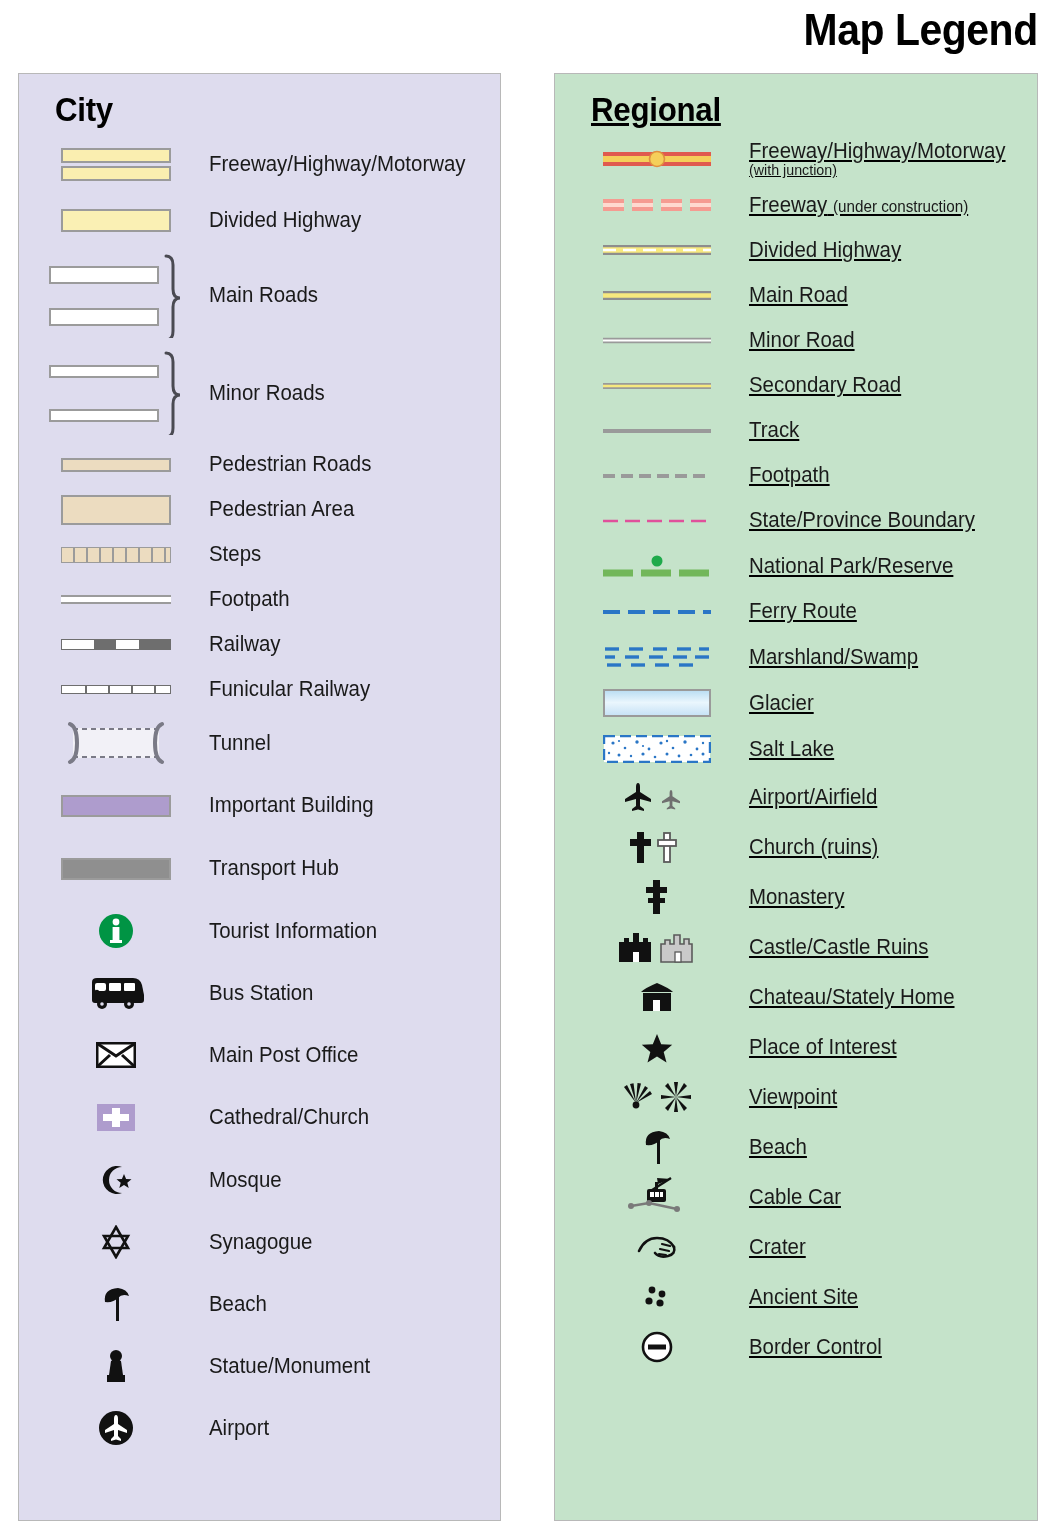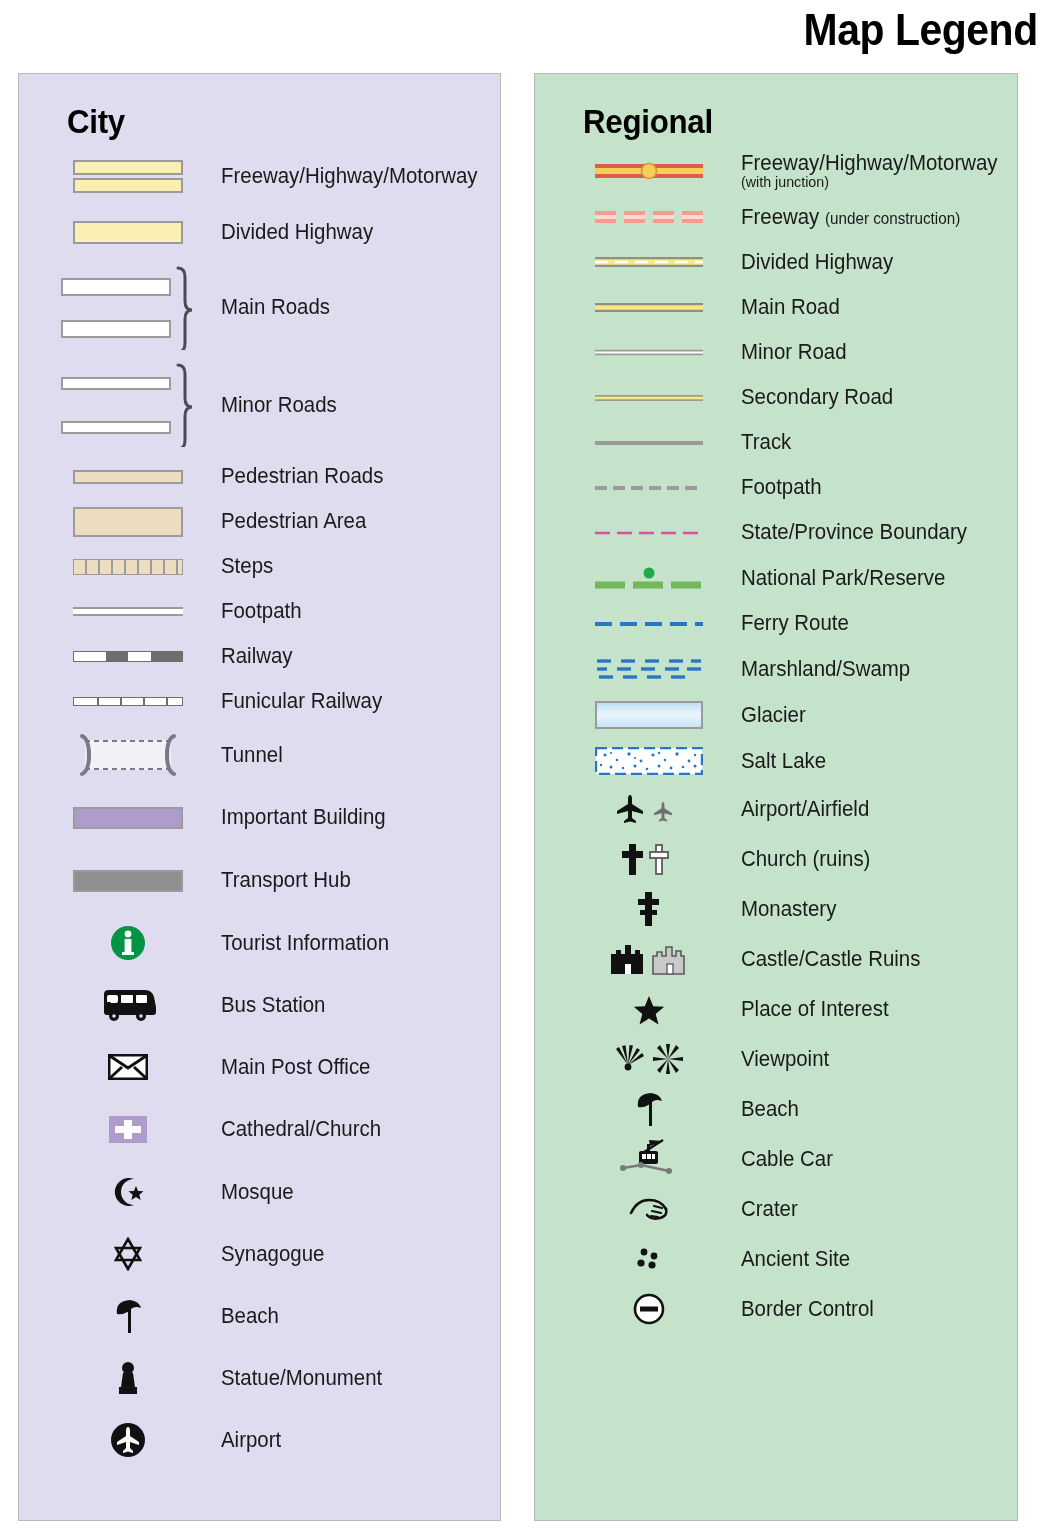--- a/index.html
+++ b/index.html
@@ -27,33 +27,34 @@
     line-height: 1;
     transform: scaleX(0.93);
     transform-origin: right center;
   }
 
   
   .panel {
     position: absolute;
     top: 73px;
     border: 1px solid #b8b8b8;
-    padding: 12px;
+    padding: 0;
   }
   #panel-city {
     left: 18px;
     width: 483px;
     height: 1448px;
     background: #dedcee;
   }
   #panel-regional {
-    left: 534px;
+    left: 554px;
     width: 484px;
     height: 1448px;
     background: #c5e3ca;
+    text-decoration: underline;
   }
   .panel-heading {
     font-size: 34px;
     font-weight: bold;
     color: #000;
     margin: 16px 0 6px 36px;
     transform: scaleX(0.92);
     transform-origin: left center;
     letter-spacing: -0.3px;
   }
@@ -629,20 +630,30 @@
           <svg width="80" height="34" viewBox="0 0 80 34">
             <path d="M2 12 h5 v-4 h5 v4 h4 v-9 h6 v9 h4 v-4 h5 v4 h3 v20 h-32 z" fill="#111"></path>
             <rect x="16" y="22" width="6" height="10" fill="#fff"></rect>
             <path d="M44 14 h4 v-4 h5 v4 h4 v-9 h6 v9 h4 v-5 h5 v5 h3 v18 h-31 z" fill="#c9c9c9" stroke="#5a5a5a" stroke-width="1.6"></path>
             <rect x="58" y="22" width="6" height="10" fill="#fff" stroke="#5a5a5a" stroke-width="1.3"></rect>
           </svg>
         </div>
         <div class="label">Castle/Castle Ruins</div>
       </div>
 
+      <div class="row" style="height:50px">
+        <div class="sym">
+          <svg width="40" height="32" viewBox="0 0 40 32">
+            <path d="M20 2 q-12 5 -16 9 h32 q-4-4 -16-9 z" fill="#111"></path>
+            <rect x="6" y="12" width="28" height="18" fill="#111"></rect>
+            <rect x="16" y="19" width="7" height="11" fill="#fff"></rect>
+          </svg>
+        </div>
+        <div class="label">Chateau/Stately Home</div>
+      </div>
 
 
       <div class="row" style="height:50px">
         <div class="sym">
           <svg width="32" height="32" viewBox="0 0 32 32">
             <path d="M16 3 l4.2 10.2 l11 0.6 l-8.5 7.1 l2.8 10.7 l-9.5-6.1 l-9.5 6.1 l2.8-10.7 l-8.5-7.1 l11-0.6 z" fill="#111"></path>
           </svg>
         </div>
         <div class="label">Place of Interest</div>
       </div>

